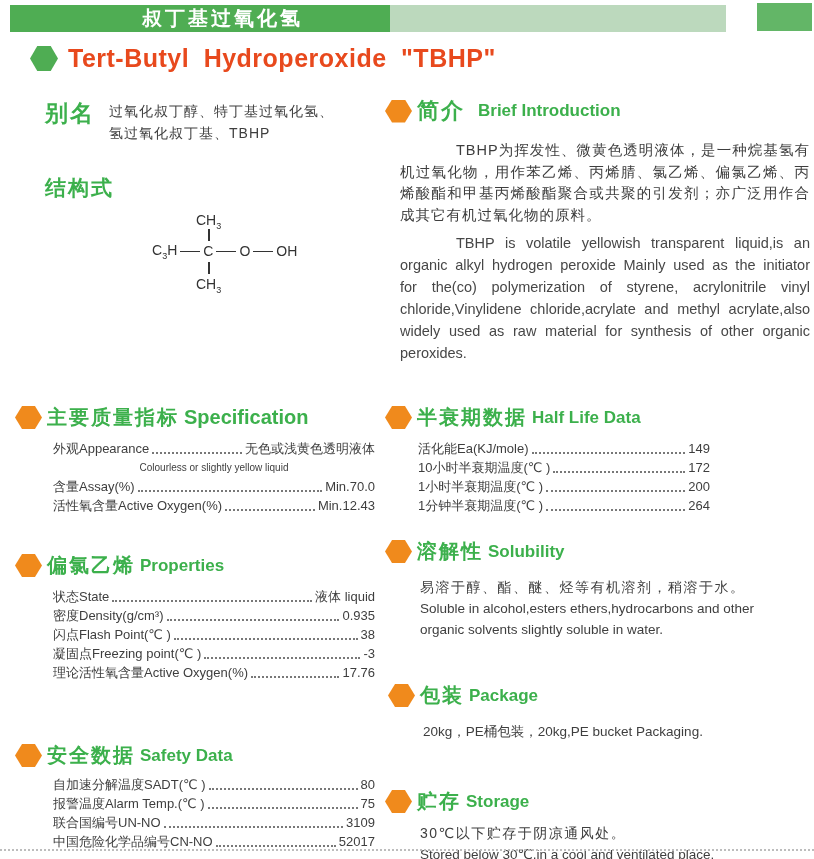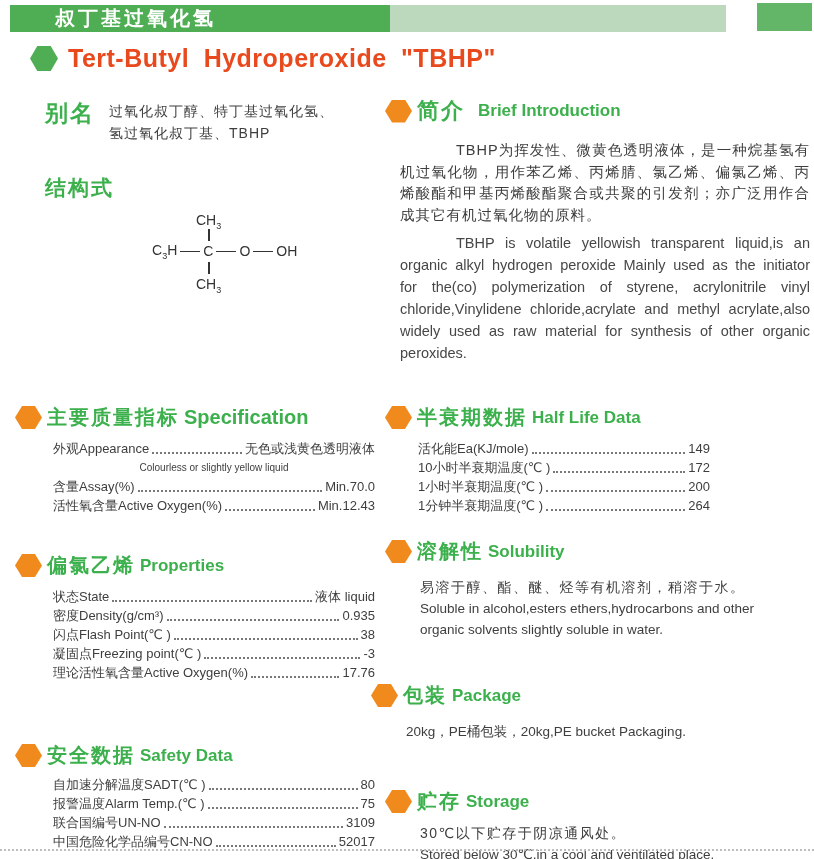--- a/index.html
+++ b/index.html
@@ -1,21 +1,21 @@
 <!DOCTYPE html>
 <html style="--banner-green: #4fad53; --banner-light-green: #bcd9bd; --corner-green: #63b667; --heading-green: #3cb04c; --hexagon-orange: #f08a1c; --title-orange: #e8491d;"><head>
 <meta charset="utf-8">
 <style>
   html,body{margin:0;padding:0;background:#fff;}
   body{width:814px;height:859px;position:relative;font-family:"Liberation Sans","DejaVu Sans",sans-serif;color:#3e3e3e;}
   .page{position:absolute;left:0;top:0;width:814px;height:859px;background:#fff;overflow:hidden;}
 
   
   .banner-dark{position:absolute;left:10px;top:5px;width:380px;height:27px;background:var(--banner-green,#4fad53);
-    color:#fff;font-weight:bold;font-size:20px;line-height:27px;padding-left:45px;letter-spacing:3px;box-sizing:border-box;}
+    color:#fff;font-weight:bold;font-size:20px;line-height:27px;padding-left:45px;letter-spacing:3px;box-sizing:border-box;text-align:center;}
   .banner-light{position:absolute;left:390px;top:5px;width:336px;height:27px;background:var(--banner-light-green,#bcd9bd);}
   .corner-square{position:absolute;left:757px;top:3px;width:55px;height:28px;background:var(--corner-green,#63b667);}
 
   .hex{display:inline-block;width:27px;height:23px;flex:0 0 27px;
     clip-path:polygon(26% 0,74% 0,100% 50%,74% 100%,26% 100%,0 50%);background:var(--hexagon-orange,#f08a1c);}
   .hex.green{background:var(--banner-green,#4fad53);width:28px;height:25px;flex-basis:28px;}
 
   .main-title-row{position:absolute;left:30px;top:44px;display:flex;align-items:center;gap:10px;}
   .main-title{font-size:25px;font-weight:bold;color:var(--title-orange,#e8491d);letter-spacing:.5px;word-spacing:7px;}
 
@@ -204,21 +204,21 @@
         <span class="val">-3</span>
       </div>
       <div class="row">
         <span class="lbl">理论活性氧含量Active Oxygen(%)</span>
         <span class="leader"></span>
         <span class="val">17.76</span>
       </div>
     </div>
   </div>
 
-  <div class="section" style="left:371px;top:682px;width:400px;">
+  <div class="section" style="left:388px;top:682px;width:400px;">
     <div class="sec-head">
       <span class="hex"></span>
       <span class="zh">包装</span>
       <span class="en">Package</span>
     </div>
     <div class="note">20kg，PE桶包装，20kg,PE bucket Packaging.</div>
   </div>
 
   <div class="section" style="left:15px;top:742px;width:360px;">
     <div class="sec-head">

